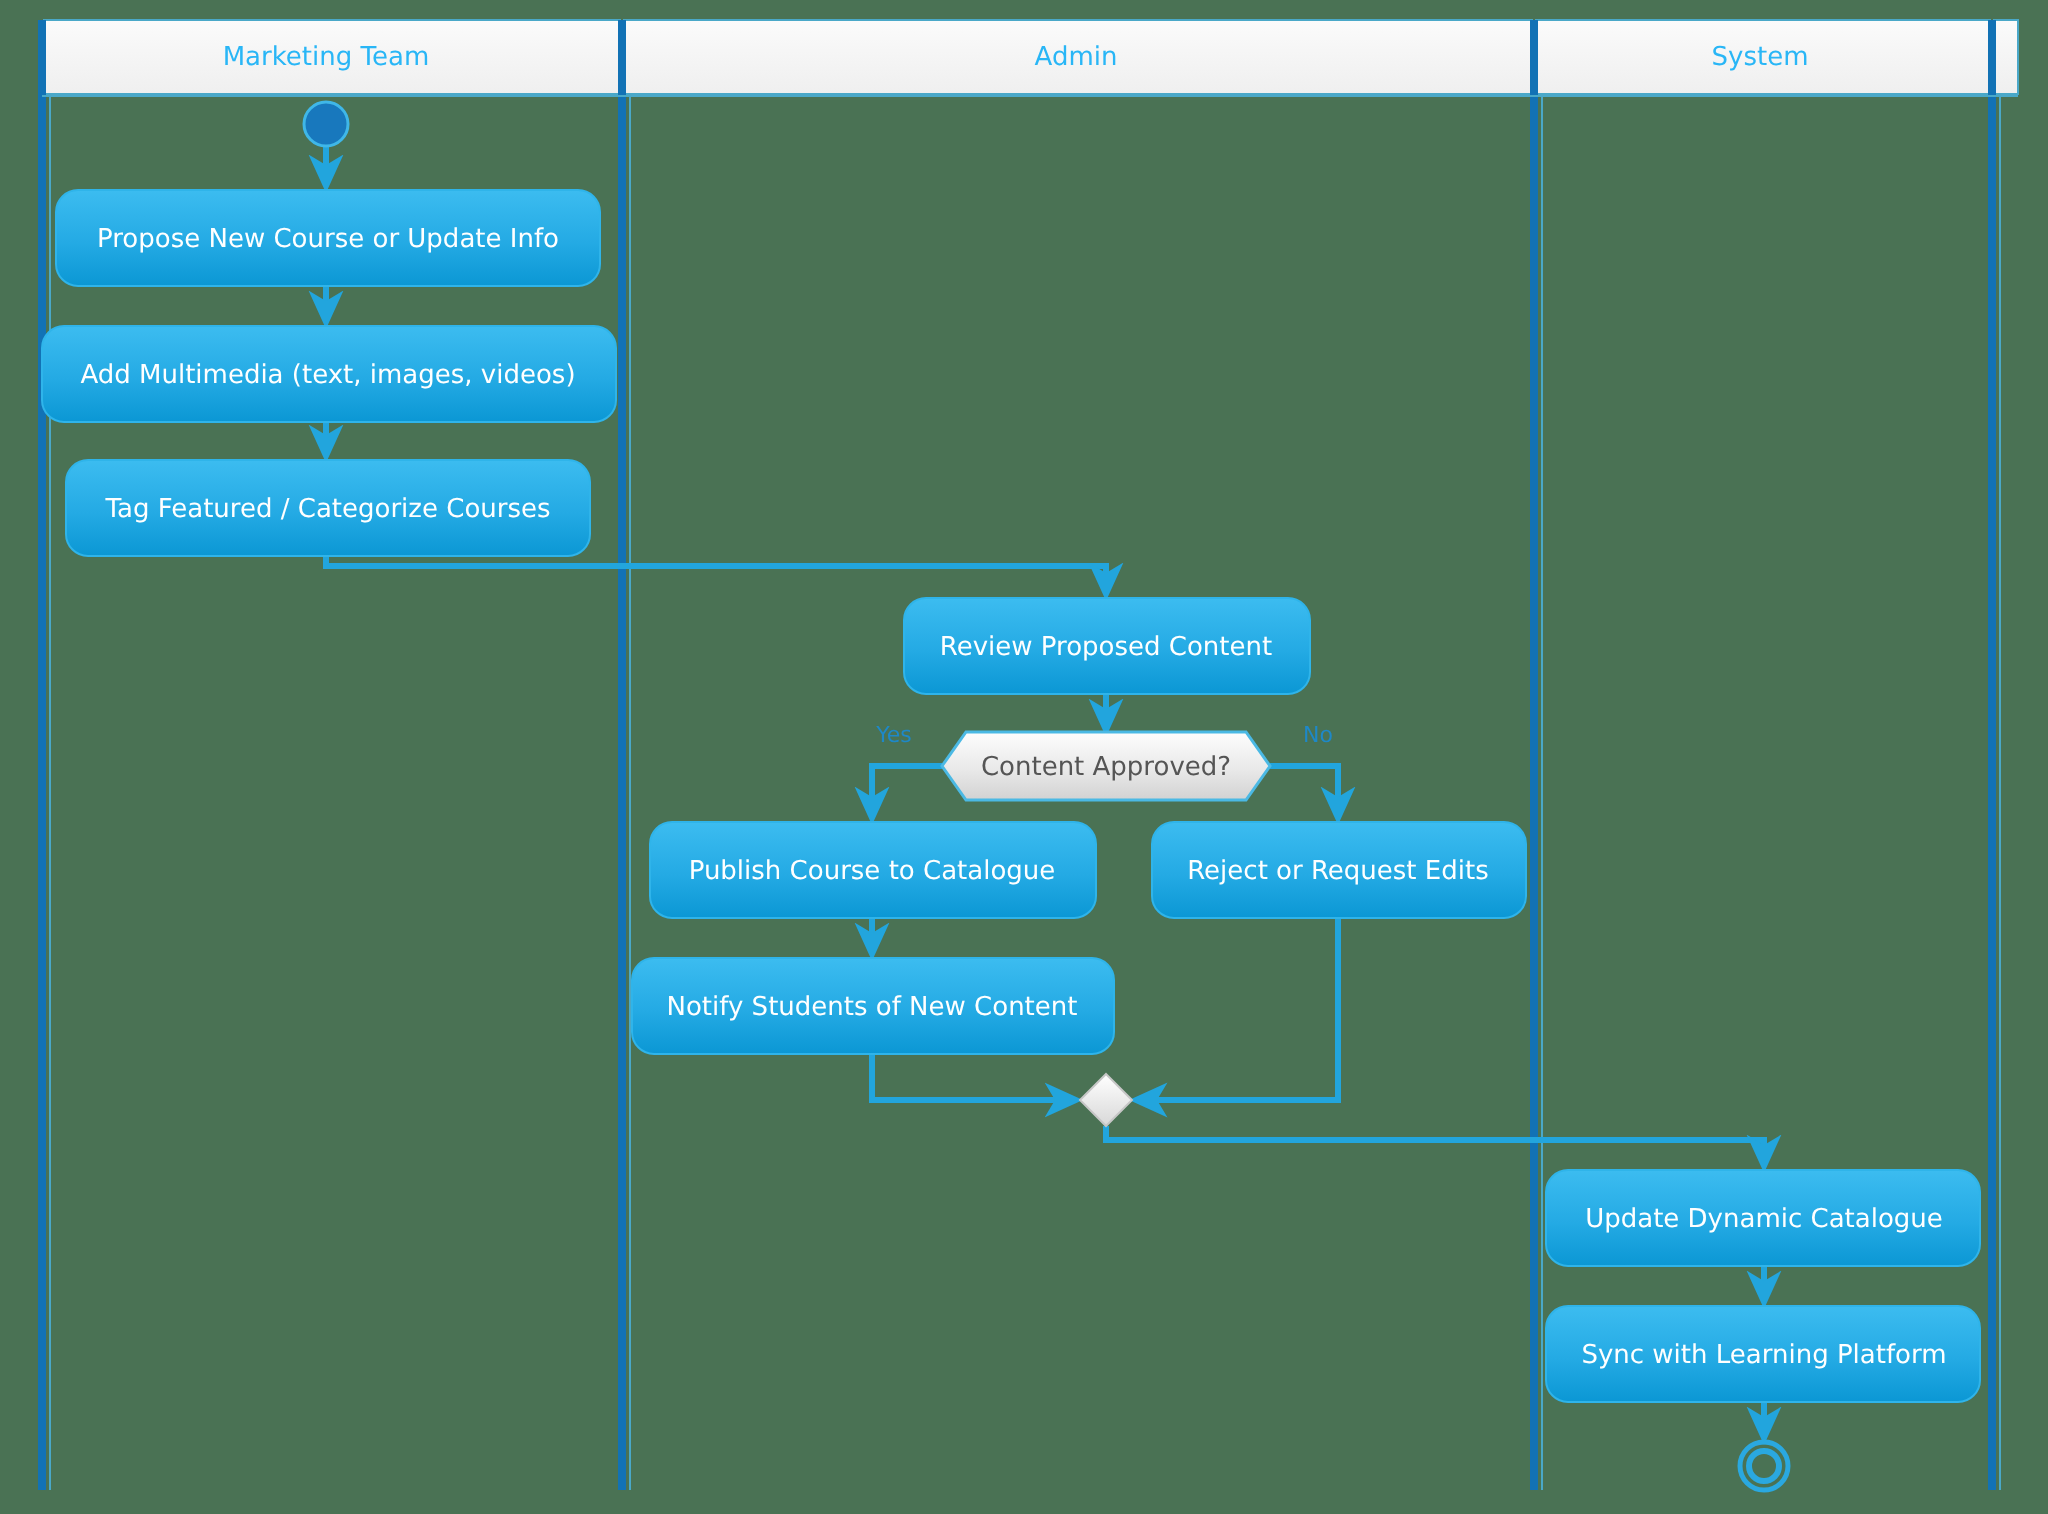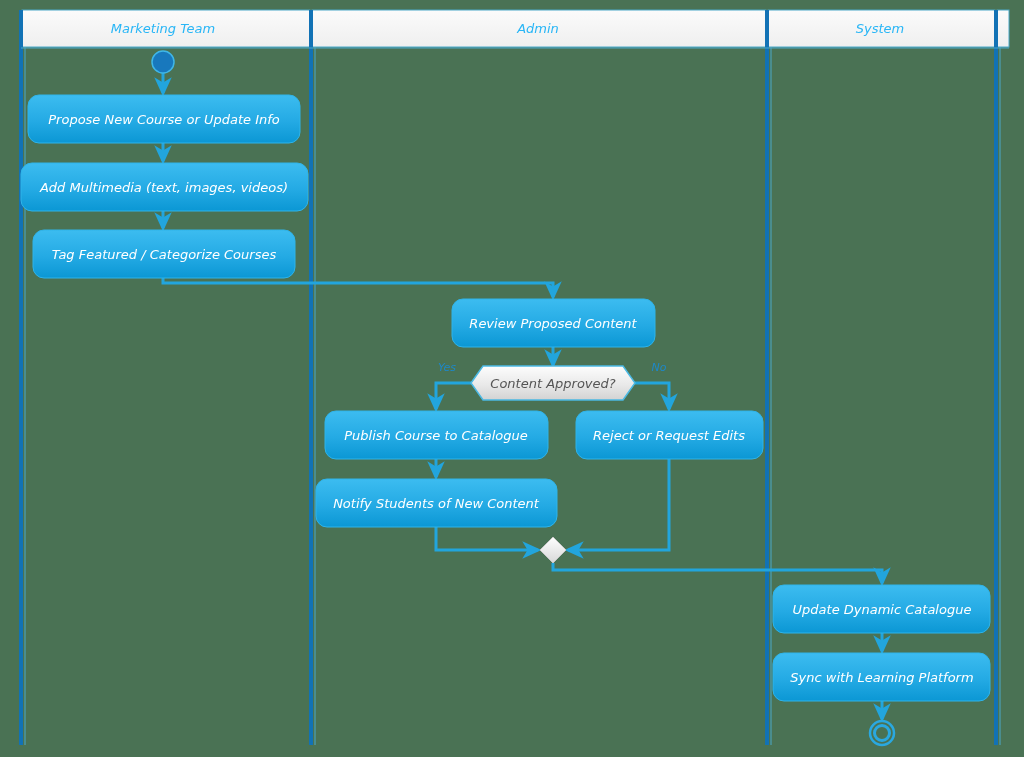--- a/index.html
+++ b/index.html
@@ -13,21 +13,20 @@
     height: 757px;
     position: relative;
     overflow: hidden;
     font-family: "DejaVu Sans", "Liberation Sans", sans-serif;
   }
   #stage {
     position: absolute;
     left: 0; top: 0;
     width: 1024px;
     height: 757px;
-    font-style: italic;
   }
   svg#diagram {
     position: absolute;
     left: 0; top: 0;
     width: 1024px;
     height: 757px;
     display: block;
   }
   .lane-title {
     fill: #29b6f6;

